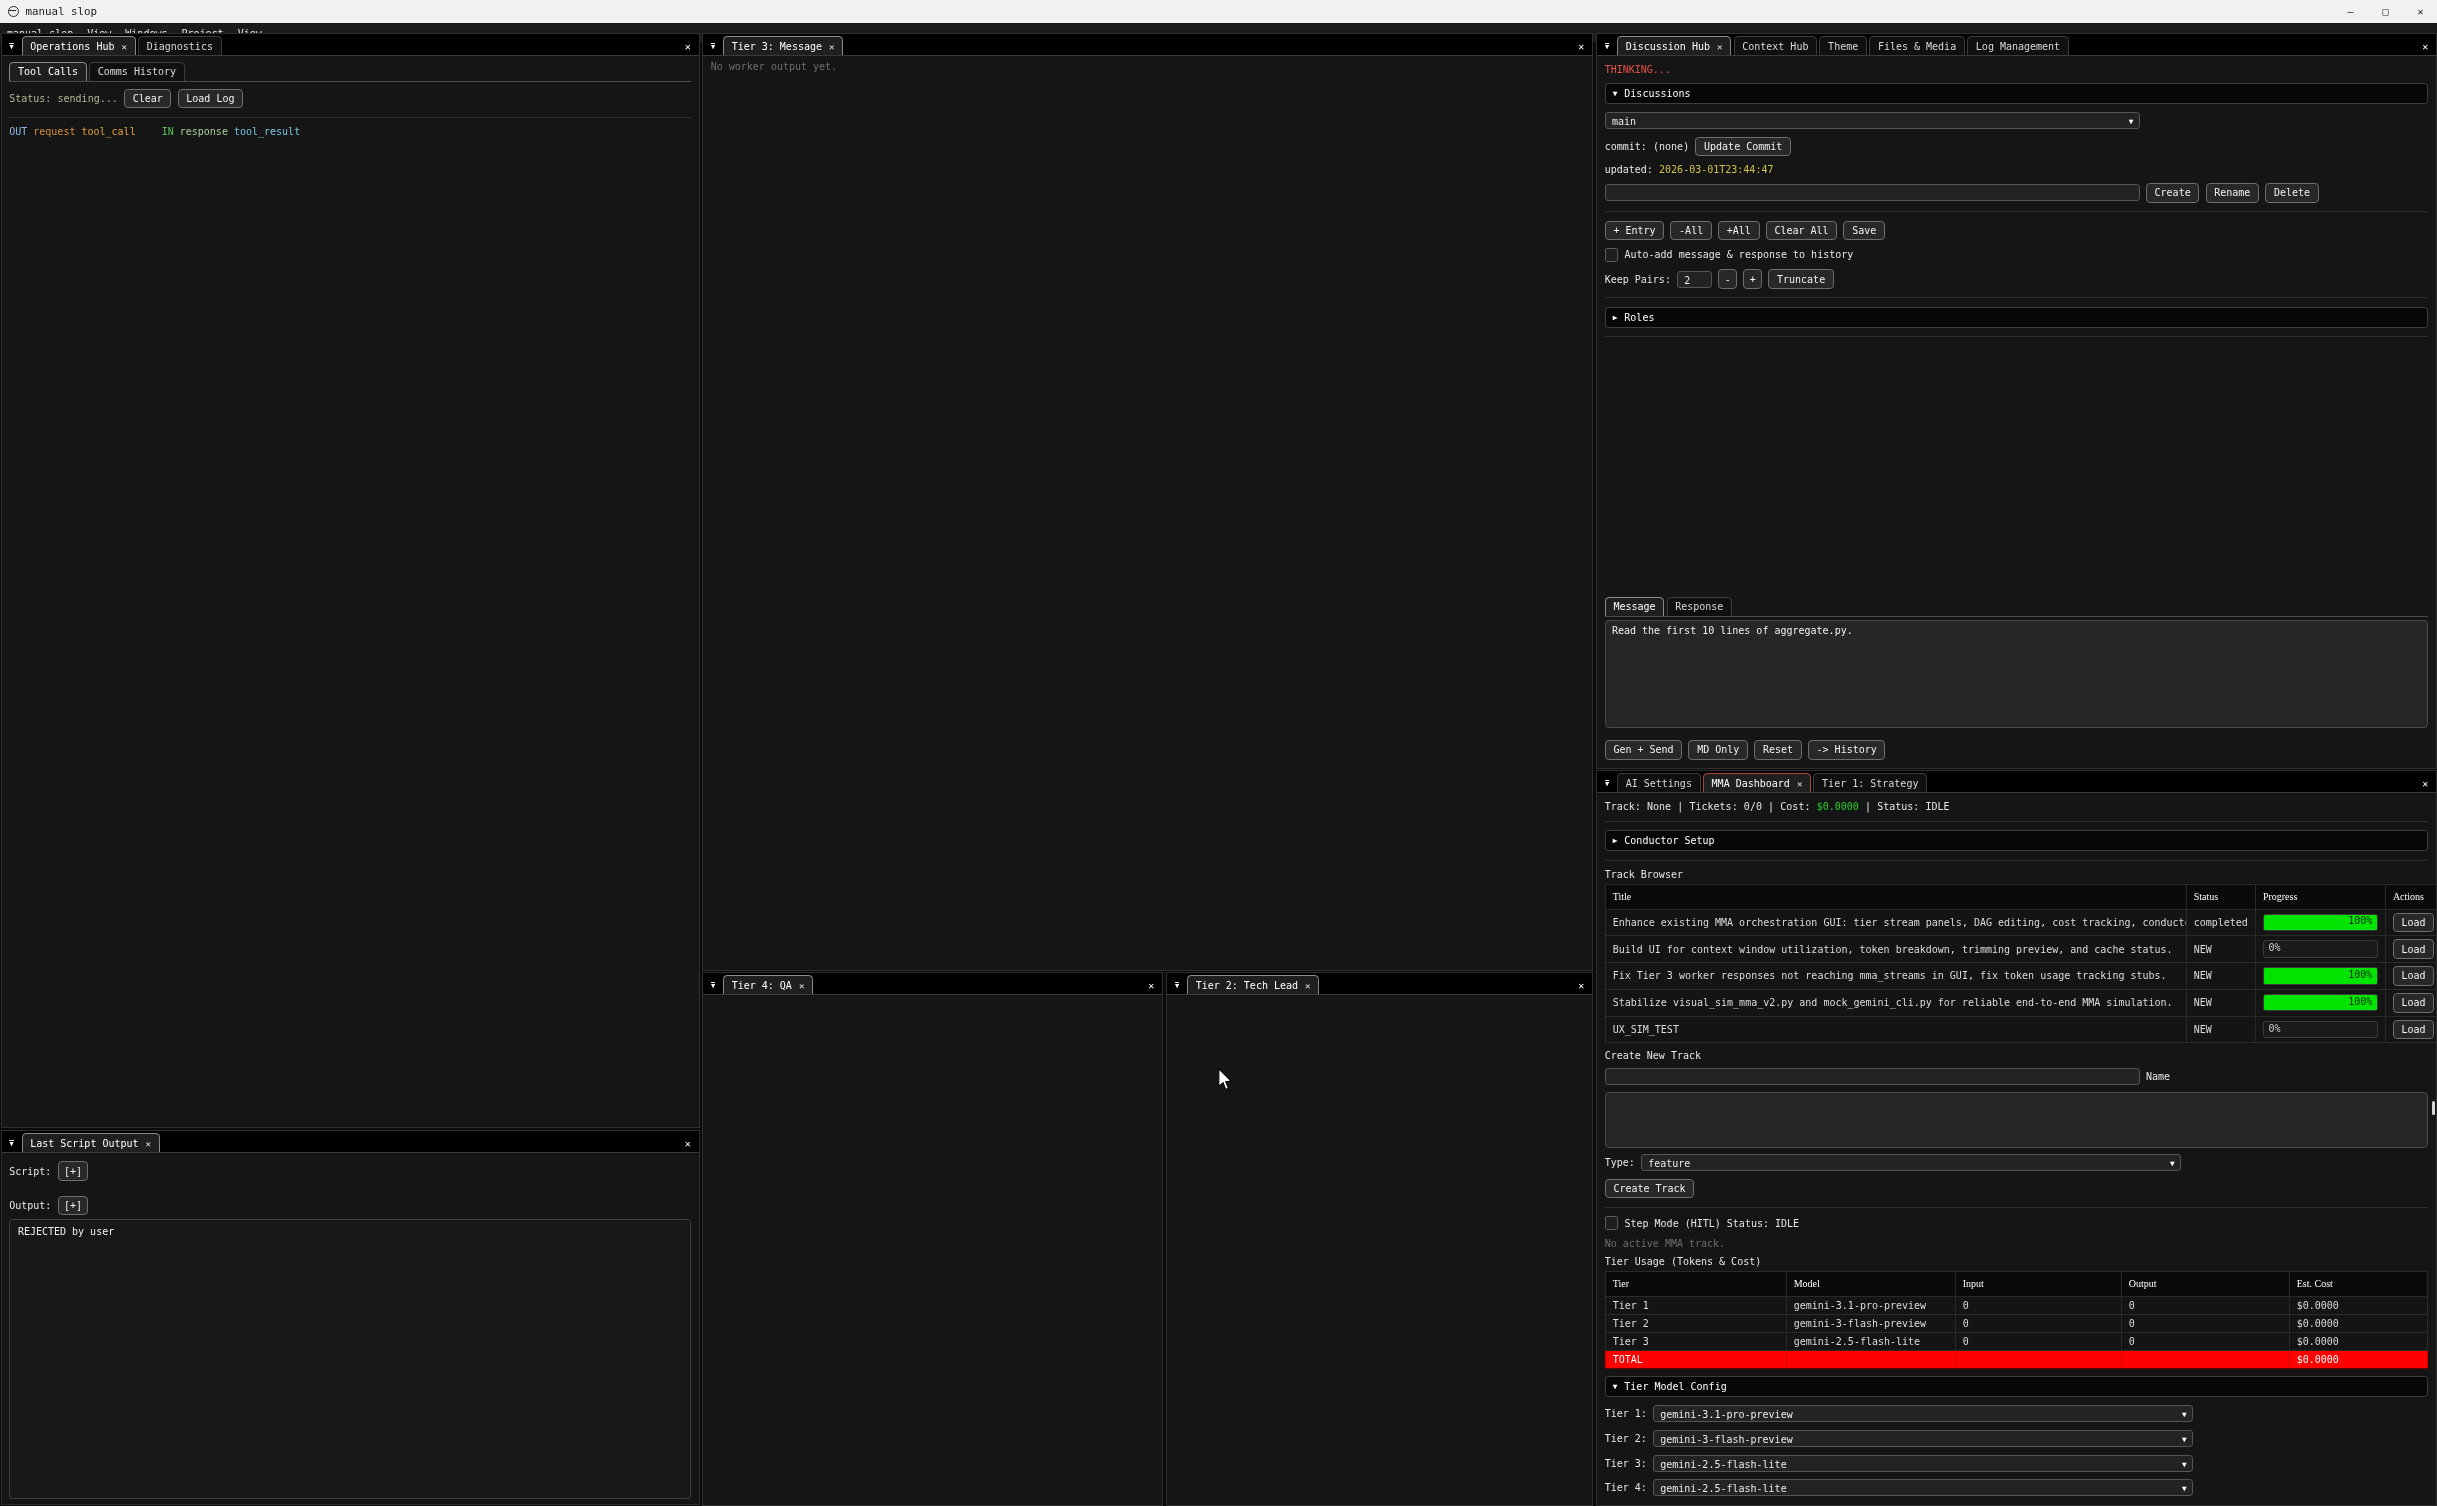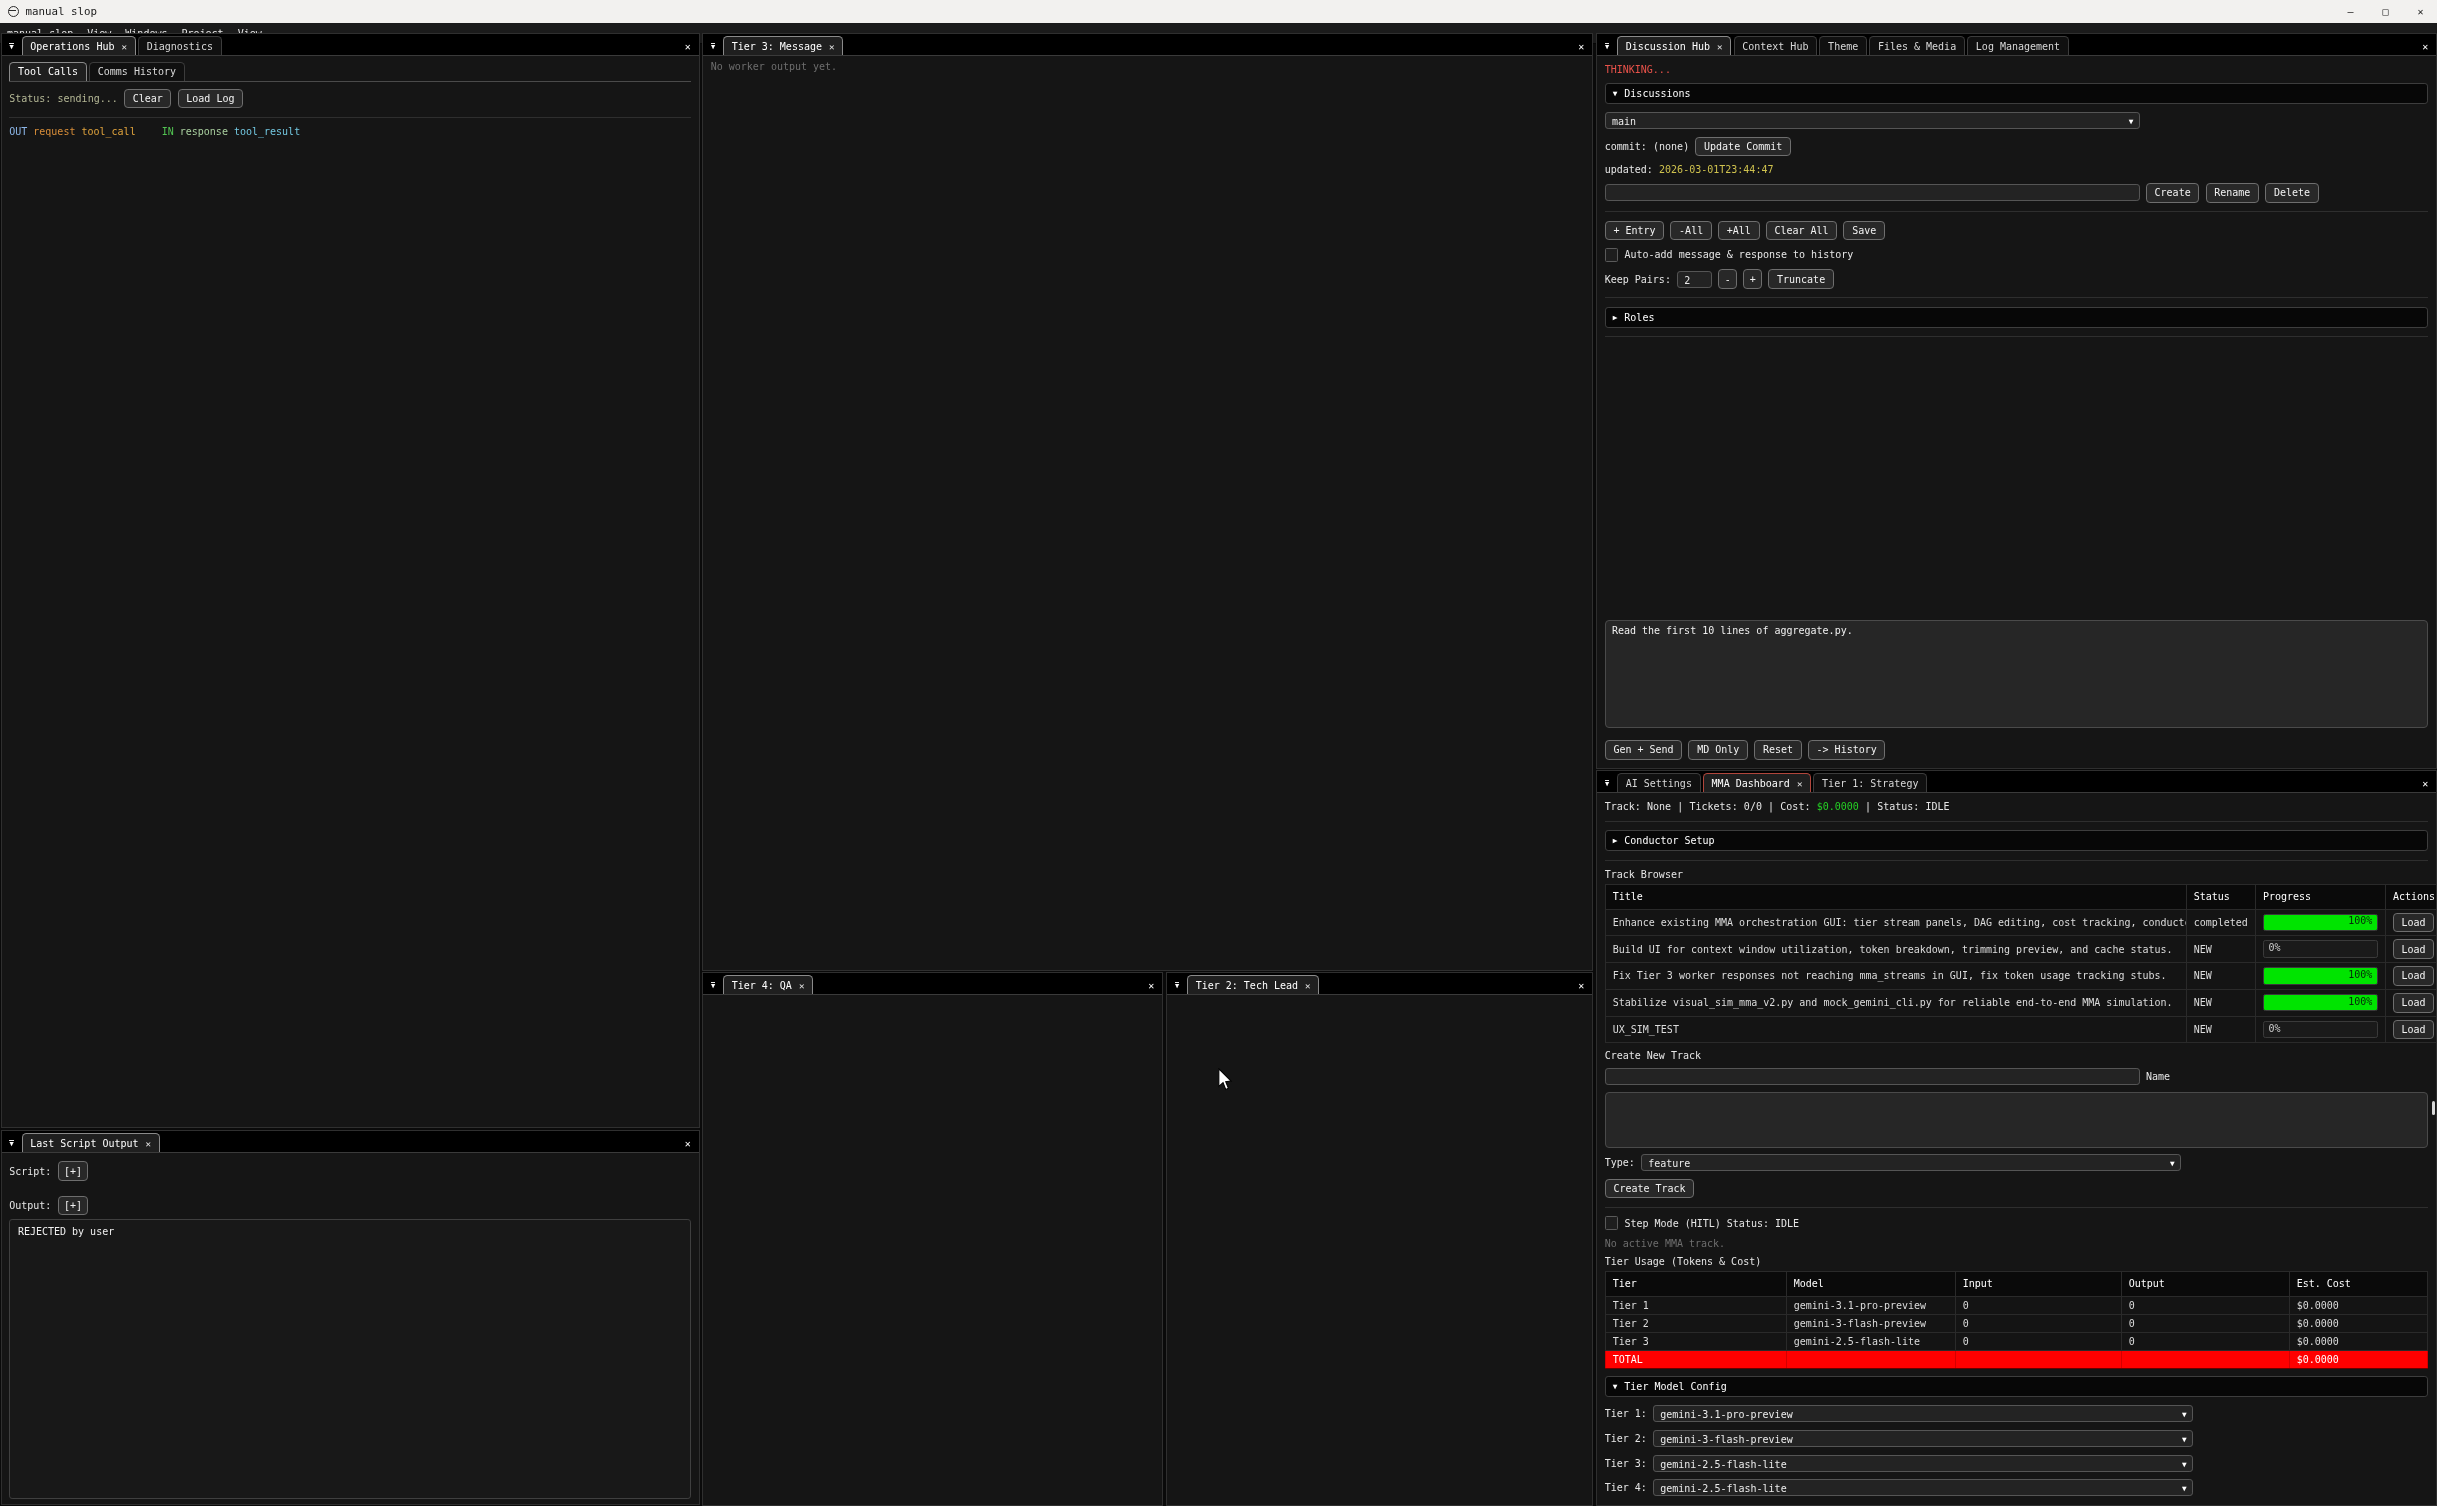--- a/index.html
+++ b/index.html
@@ -54,21 +54,21 @@
   .c-out{color:#8cb6e8;} .c-req{color:#d98e39;} .c-call{color:#e0a33c;}
   .c-in{color:#52c452;} .c-resp{color:#a9cf9f;} .c-res{color:#72c7e0;}
   .c-status{color:#b5b896;}
   .c-think{color:#e8524a;}
   .c-time{color:#cfc24e;}
   .c-green{color:#25d025;}
   
   table{border-collapse:collapse;width:100%;flex:none;}
   .tbl{border:0.8px solid #2e2e2e;}
   .tbl th,.tbl td{border:0.8px solid #2a2a2a;text-align:left;font-weight:normal;padding:3.1px 7px;white-space:nowrap;overflow:hidden;}
-  .tbl th{background:#0a0a0a;color:#fff;height:17px;}
+  .tbl th{background:#0a0a0a;color:#fff;height:17px;font-family:Liberation Serif, serif;}
   .tbl td{background:#141414;color:#dcdcdc;}
   .track-title{max-width:566px;text-overflow:clip;}
   .pbar{width:113px;height:15.4px;background:#1a1a1a;border:0.8px solid #3a3a3a;border-radius:2.3px;position:relative;overflow:hidden;}
   .pbar .bar{height:100%;background:#00e400;width:0;}
   .pbar .plabel{position:absolute;top:0.8px;font-size:10px;}
   .pbar.p100 .plabel{right:4.6px;color:#06280a;}
   .pbar.p0 .plabel{left:4.6px;color:#cfcfcf;}
   .total-row td{background:#ff0000;color:#fff;border-color:#d40000;border-bottom:1.5px solid #6b0000;}
   
   .sb-thumb{position:absolute;right:0.8px;top:330px;width:3.1px;height:14px;background:#d8d8d8;border-radius:1.5px;}
@@ -275,20 +275,28 @@
       <span class="btn sm">+</span>
       <span class="btn">Truncate</span>
     </div>
     <hr class="sep">
     <div class="chead">
       <span class="arr">▶</span>
       <span>Roles</span>
     </div>
     <hr class="sep">
     <div class="spacer"></div>
+    <div class="subtabs">
+      <div class="tab active">
+        <span>Message</span>
+      </div>
+      <div class="tab">
+        <span>Response</span>
+      </div>
+    </div>
     <div class="textbox" style="height:97px;flex:none;">Read the first 10 lines of aggregate.py.</div>
     <div class="row" style="margin-top:12px;">
       <span class="btn">Gen + Send</span>
       <span class="btn">MD Only</span>
       <span class="btn">Reset</span>
       <span class="btn">-&gt; History</span>
     </div>
   </div>
 </section>
 

